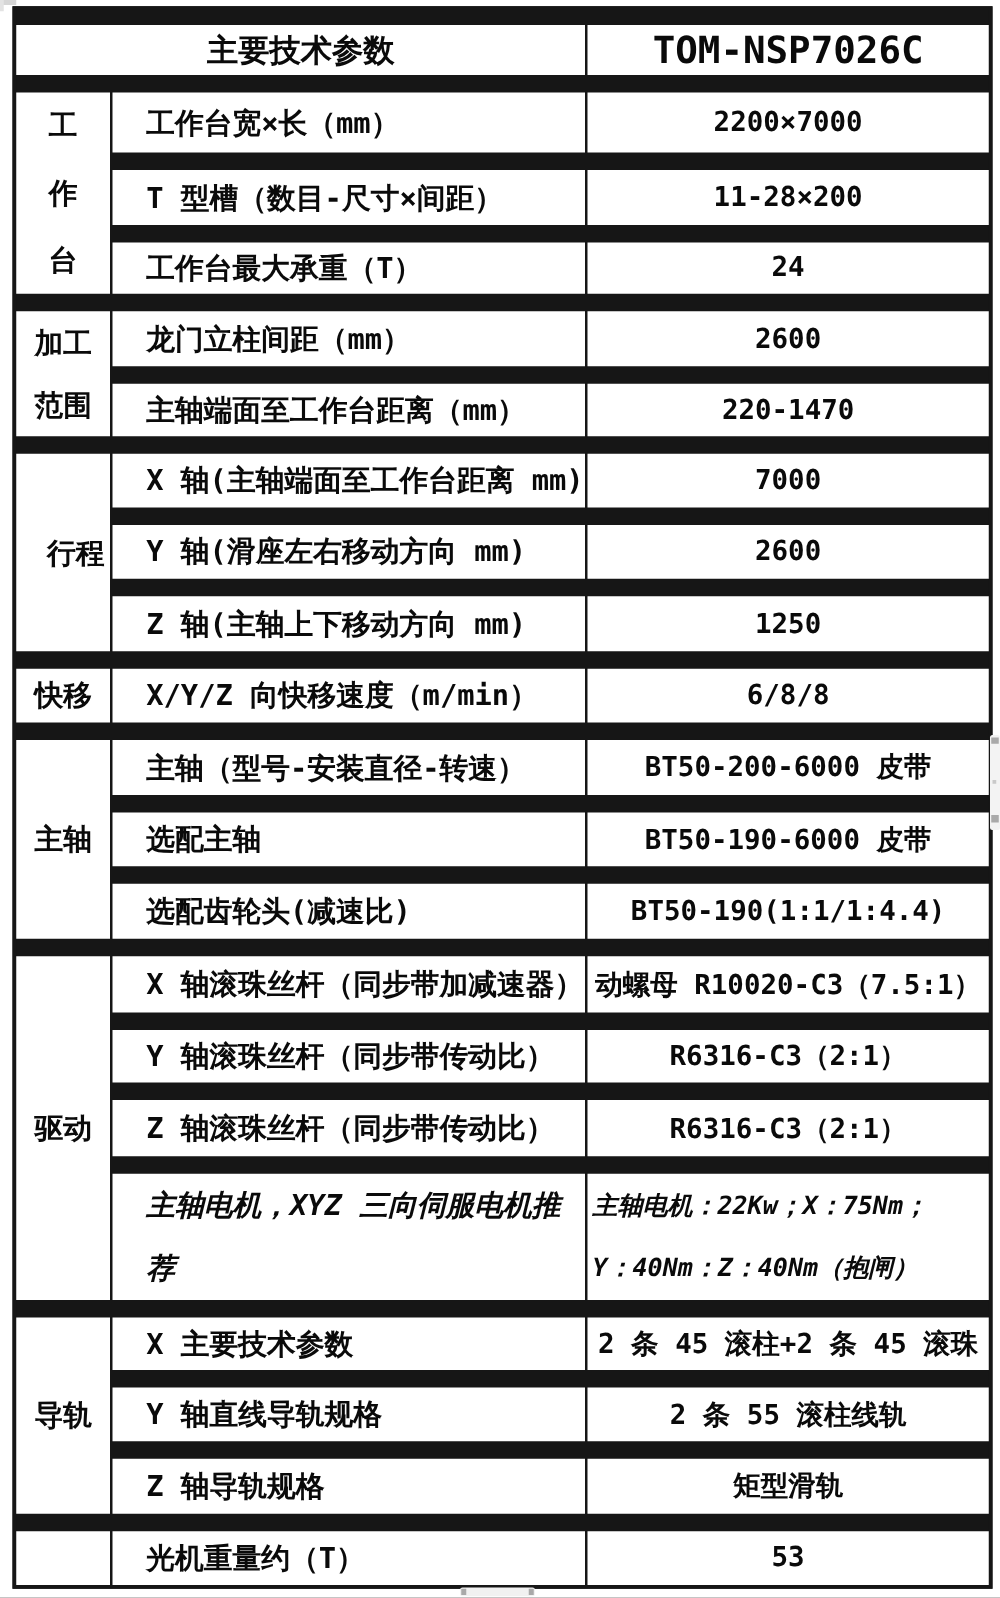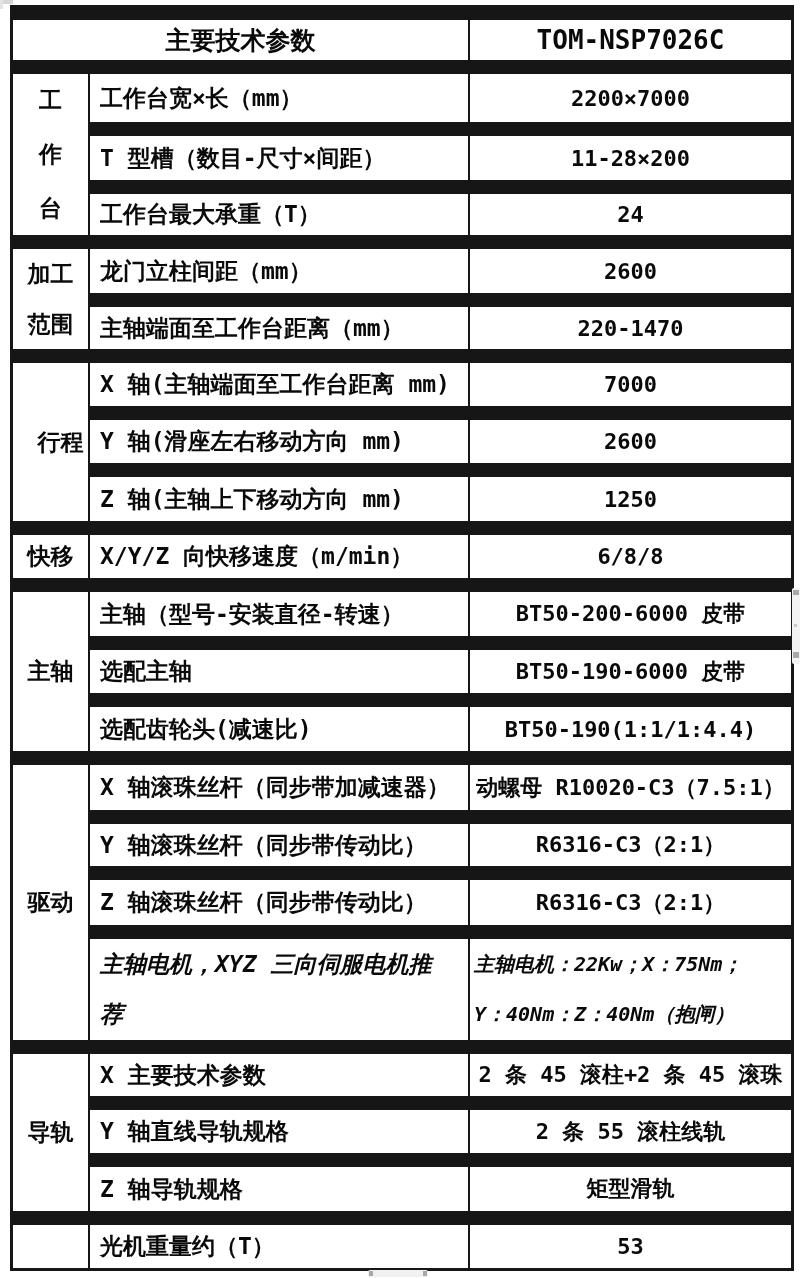--- a/index.html
+++ b/index.html
@@ -25,23 +25,23 @@
   .cell {
     background: #ffffff;
     display: flex;
     align-items: center;
     white-space: nowrap;
     overflow: hidden;
     font-size: 23px;
     margin-top: 12px;
   }
   .title-cell { grid-column: 1 / 3; grid-row: 1; justify-content: center; font-size: 25px; }
-  .model-cell { grid-column: 3; grid-row: 1; justify-content: center; font-size: 26px; }
+  .model-cell { grid-column: 3; grid-row: 1; justify-content: center; font-size: 30px; }
   .group { justify-content: center; text-align: center; }
-  .param { justify-content: flex-start; padding-left: 10px; }
+  .param { justify-content: flex-start; padding-left: 27px; }
   .value { justify-content: center; font-size: 22px; }
   .vstack {
     flex-direction: column;
     justify-content: space-around;
     align-items: center;
   }
   .two-line {
     flex-direction: column;
     justify-content: space-around;
     align-items: flex-start;

